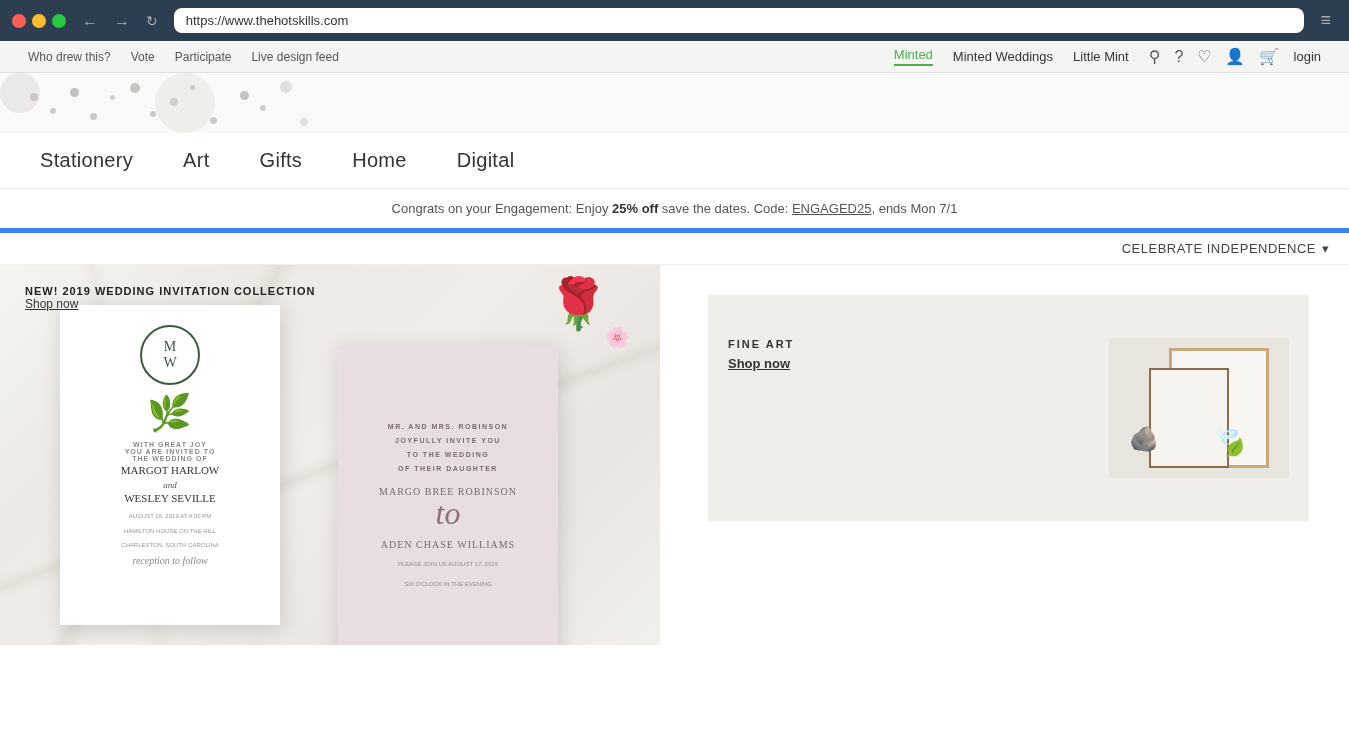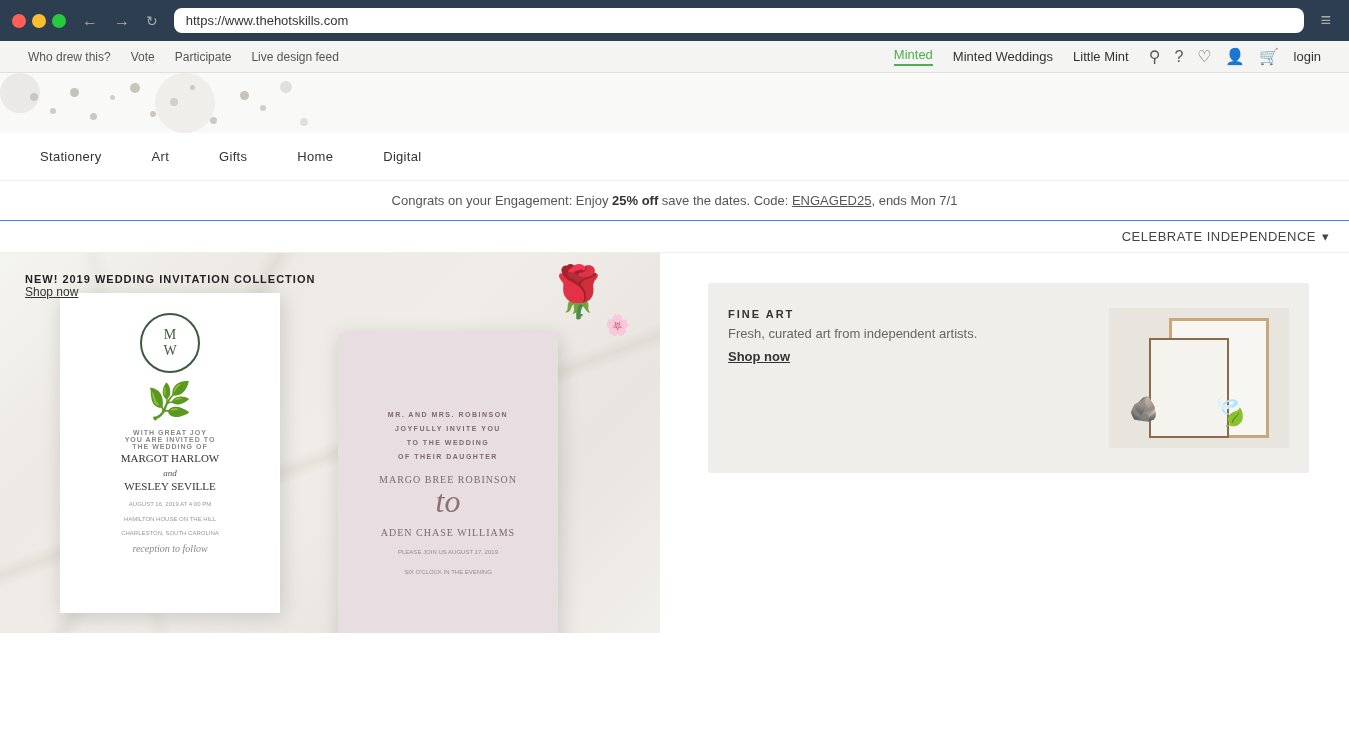--- a/index.html
+++ b/index.html
@@ -73,36 +73,36 @@
     }
     .logo {
       font-size: 36px;
       font-weight: 800;
       color: #1a1a1a;
       letter-spacing: -1px;
       font-family: Georgia, serif;
     }
     .main-nav { display: flex; gap: 50px; padding-bottom: 16px; }
     .main-nav-item {
-      font-size: 13px;
+      font-size: 20px;
       color: #333;
       cursor: pointer;
       text-decoration: none;
       font-weight: 400;
       letter-spacing: 0.3px;
     }
 
     
     .promo-bar {
       background: #fff;
       text-align: center;
       padding: 12px;
       font-size: 13px;
       color: #555;
-      border-bottom: 1px solid #3b82f6;
+      border-bottom: 5px solid #3b82f6;
     }
     .promo-bar strong { color: #333; }
     .promo-code { text-decoration: underline; color: #555; }
 
     
     .celebrate-bar {
       background: #fff;
       display: flex;
       justify-content: flex-end;
       padding: 8px 20px;
@@ -258,21 +258,21 @@
       color: #1a1a1a;
       line-height: 1.2;
       margin-bottom: 30px;
       max-width: 400px;
     }
 
     
     .fine-art-box {
       background: #f0eeeb;
       border-radius: 2px;
-      padding: 25px 20px;
+      padding: 43px 20px;
       display: flex;
       gap: 20px;
       align-items: flex-start;
     }
     .fine-art-text { flex: 1; }
     .fine-art-label {
       font-size: 11px;
       font-weight: 700;
       letter-spacing: 2px;
       color: #333;
@@ -457,21 +457,20 @@
         </div>
       </div>
     </div>
   </div>
 
   <div class="hero-right">
 
     <div class="fine-art-box">
       <div class="fine-art-text">
         <div class="fine-art-label">FINE ART</div>
-        <div class="fine-art-desc">Fresh, curated art from independent artists.</div>
         <div class="fine-art-link">Shop now</div>
       </div>
       <div class="fine-art-image">
         <div class="art-frame-outer"></div>
         <div class="art-frame-inner"></div>
         <div class="art-leaf">🍃</div>
         <div class="art-stone">🪨</div>
       </div>
     </div>
   </div>

